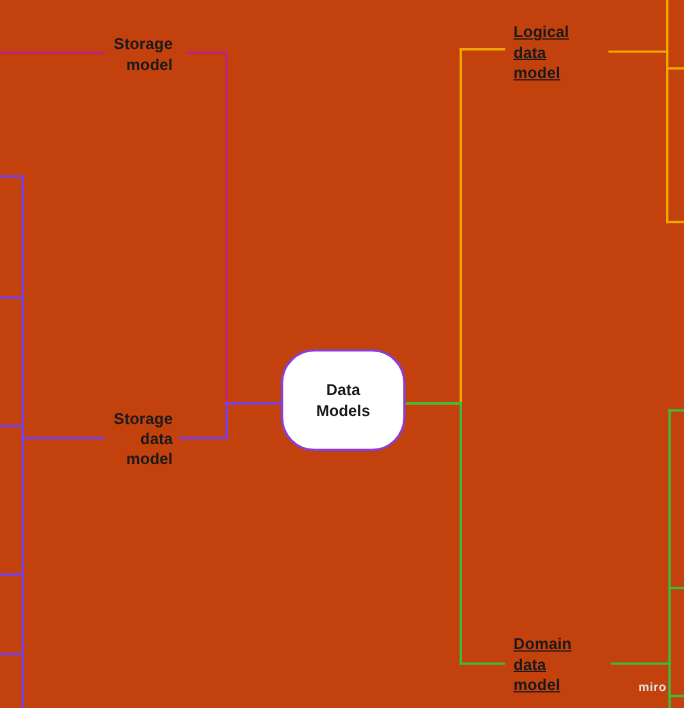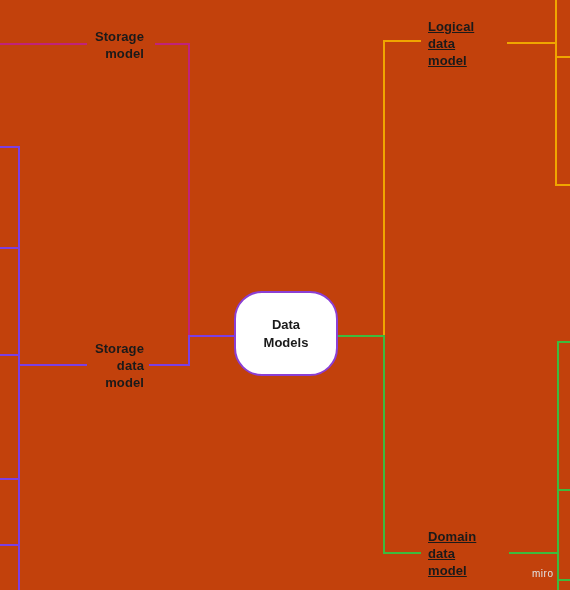--- a/index.html
+++ b/index.html
@@ -58,21 +58,21 @@
     text-align: center;
     white-space: pre-line;
   }
   #watermark {
     position: absolute;
     left: 532px;
     top: 568px;
     font-size: 10px;
     color: #e2e2e2;
     letter-spacing: 0.5px;
-    font-weight: normal;
+    font-weight: bold;
     user-select: none;
   }
 </style>
 </head>
 <body>
 
 <div id="canvas">
 
   <svg id="wires" viewBox="0 0 570 590" width="570" height="590" xmlns="http://www.w3.org/2000/svg">
 

